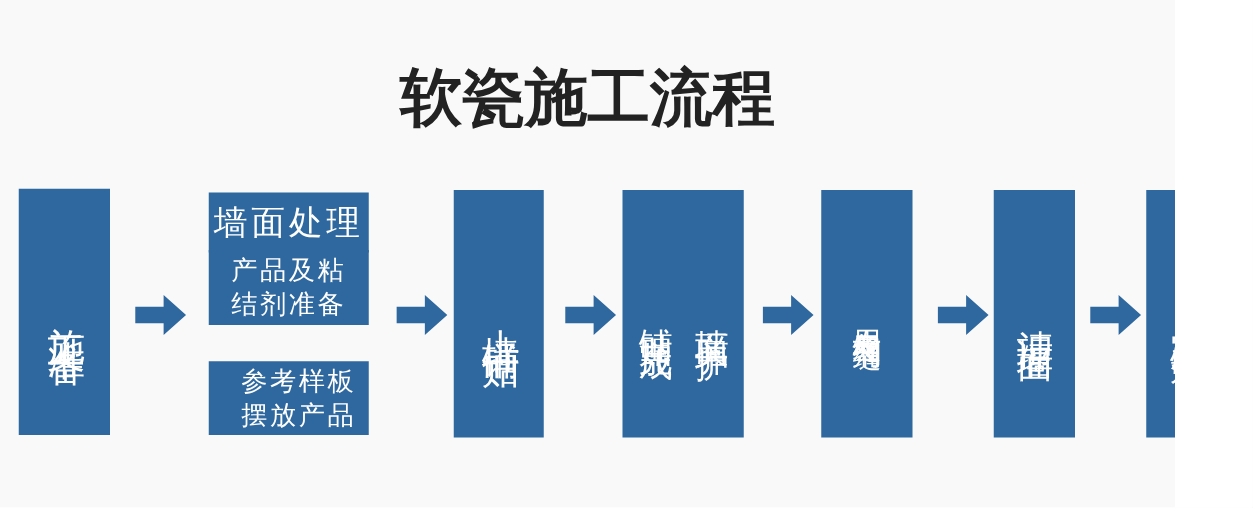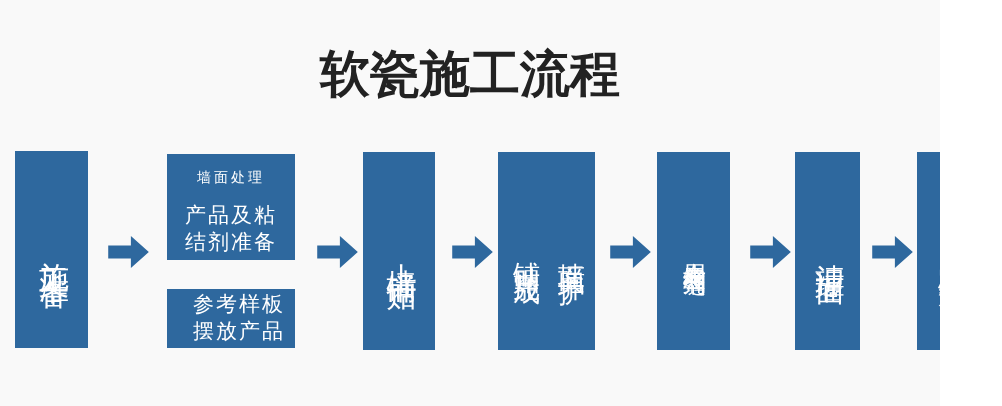--- a/index.html
+++ b/index.html
@@ -9,21 +9,21 @@
     --box-text: #ffffff;
   }
   * { margin: 0; padding: 0; box-sizing: border-box; }
   html, body { background: #ffffff; }
   #stage {
     position: relative;
     width: 940px;
     height: 406px;
     background: var(--bg);
     overflow: hidden;
-    font-family: Liberation Mono, monospace;
+    font-family: Liberation Serif, serif;
   }
   .title {
     position: absolute;
     top: 53px;
     left: 0;
     right: 0;
     text-align: center;
     font-size: 50px;
     line-height: 50px;
     font-weight: bold;
@@ -37,21 +37,21 @@
     display: flex;
     align-items: center;
     justify-content: center;
     text-align: center;
   }
   
   .v { writing-mode: vertical-lr; }
   .pre { white-space: pre-line; }
 
   .b1 { left: 15px;  top: 151px; width: 73px;  height: 197px; font-size: 30px; letter-spacing: 6px; }
-  .b2a{ left: 167px; top: 154px; width: 128px; height: 48px;  font-size: 14px; letter-spacing: 3px; }
+  .b2a{ left: 167px; top: 154px; width: 128px; height: 48px;  font-size: 27px; letter-spacing: 3px; }
   .b2b{ left: 167px; top: 200px; width: 128px; height: 60px;  font-size: 21px; line-height: 27px; letter-spacing: 2px; }
   .b2c{ left: 167px; top: 289px; width: 128px; height: 59px;  font-size: 21px; line-height: 27px; letter-spacing: 2px; padding-left: 16px; }
   .b3 { left: 363px; top: 152px; width: 72px;  height: 198px; font-size: 30px; letter-spacing: 6px; }
   .b4 { left: 498px; top: 152px; width: 97px;  height: 198px; font-size: 27px; letter-spacing: 5px; }
   .b4 .vcols { writing-mode: vertical-lr; line-height: 45px; }
   .b4 .vcols span { display: block; }
   .b5 { left: 657px; top: 152px; width: 73px;  height: 198px; font-size: 23px; letter-spacing: 2px; }
   .b6 { left: 795px; top: 152px; width: 65px;  height: 198px; font-size: 29px; letter-spacing: 5px; }
   .b7 { left: 917px; top: 152px; width: 66px;  height: 198px; font-size: 29px; letter-spacing: 5px; }
 

